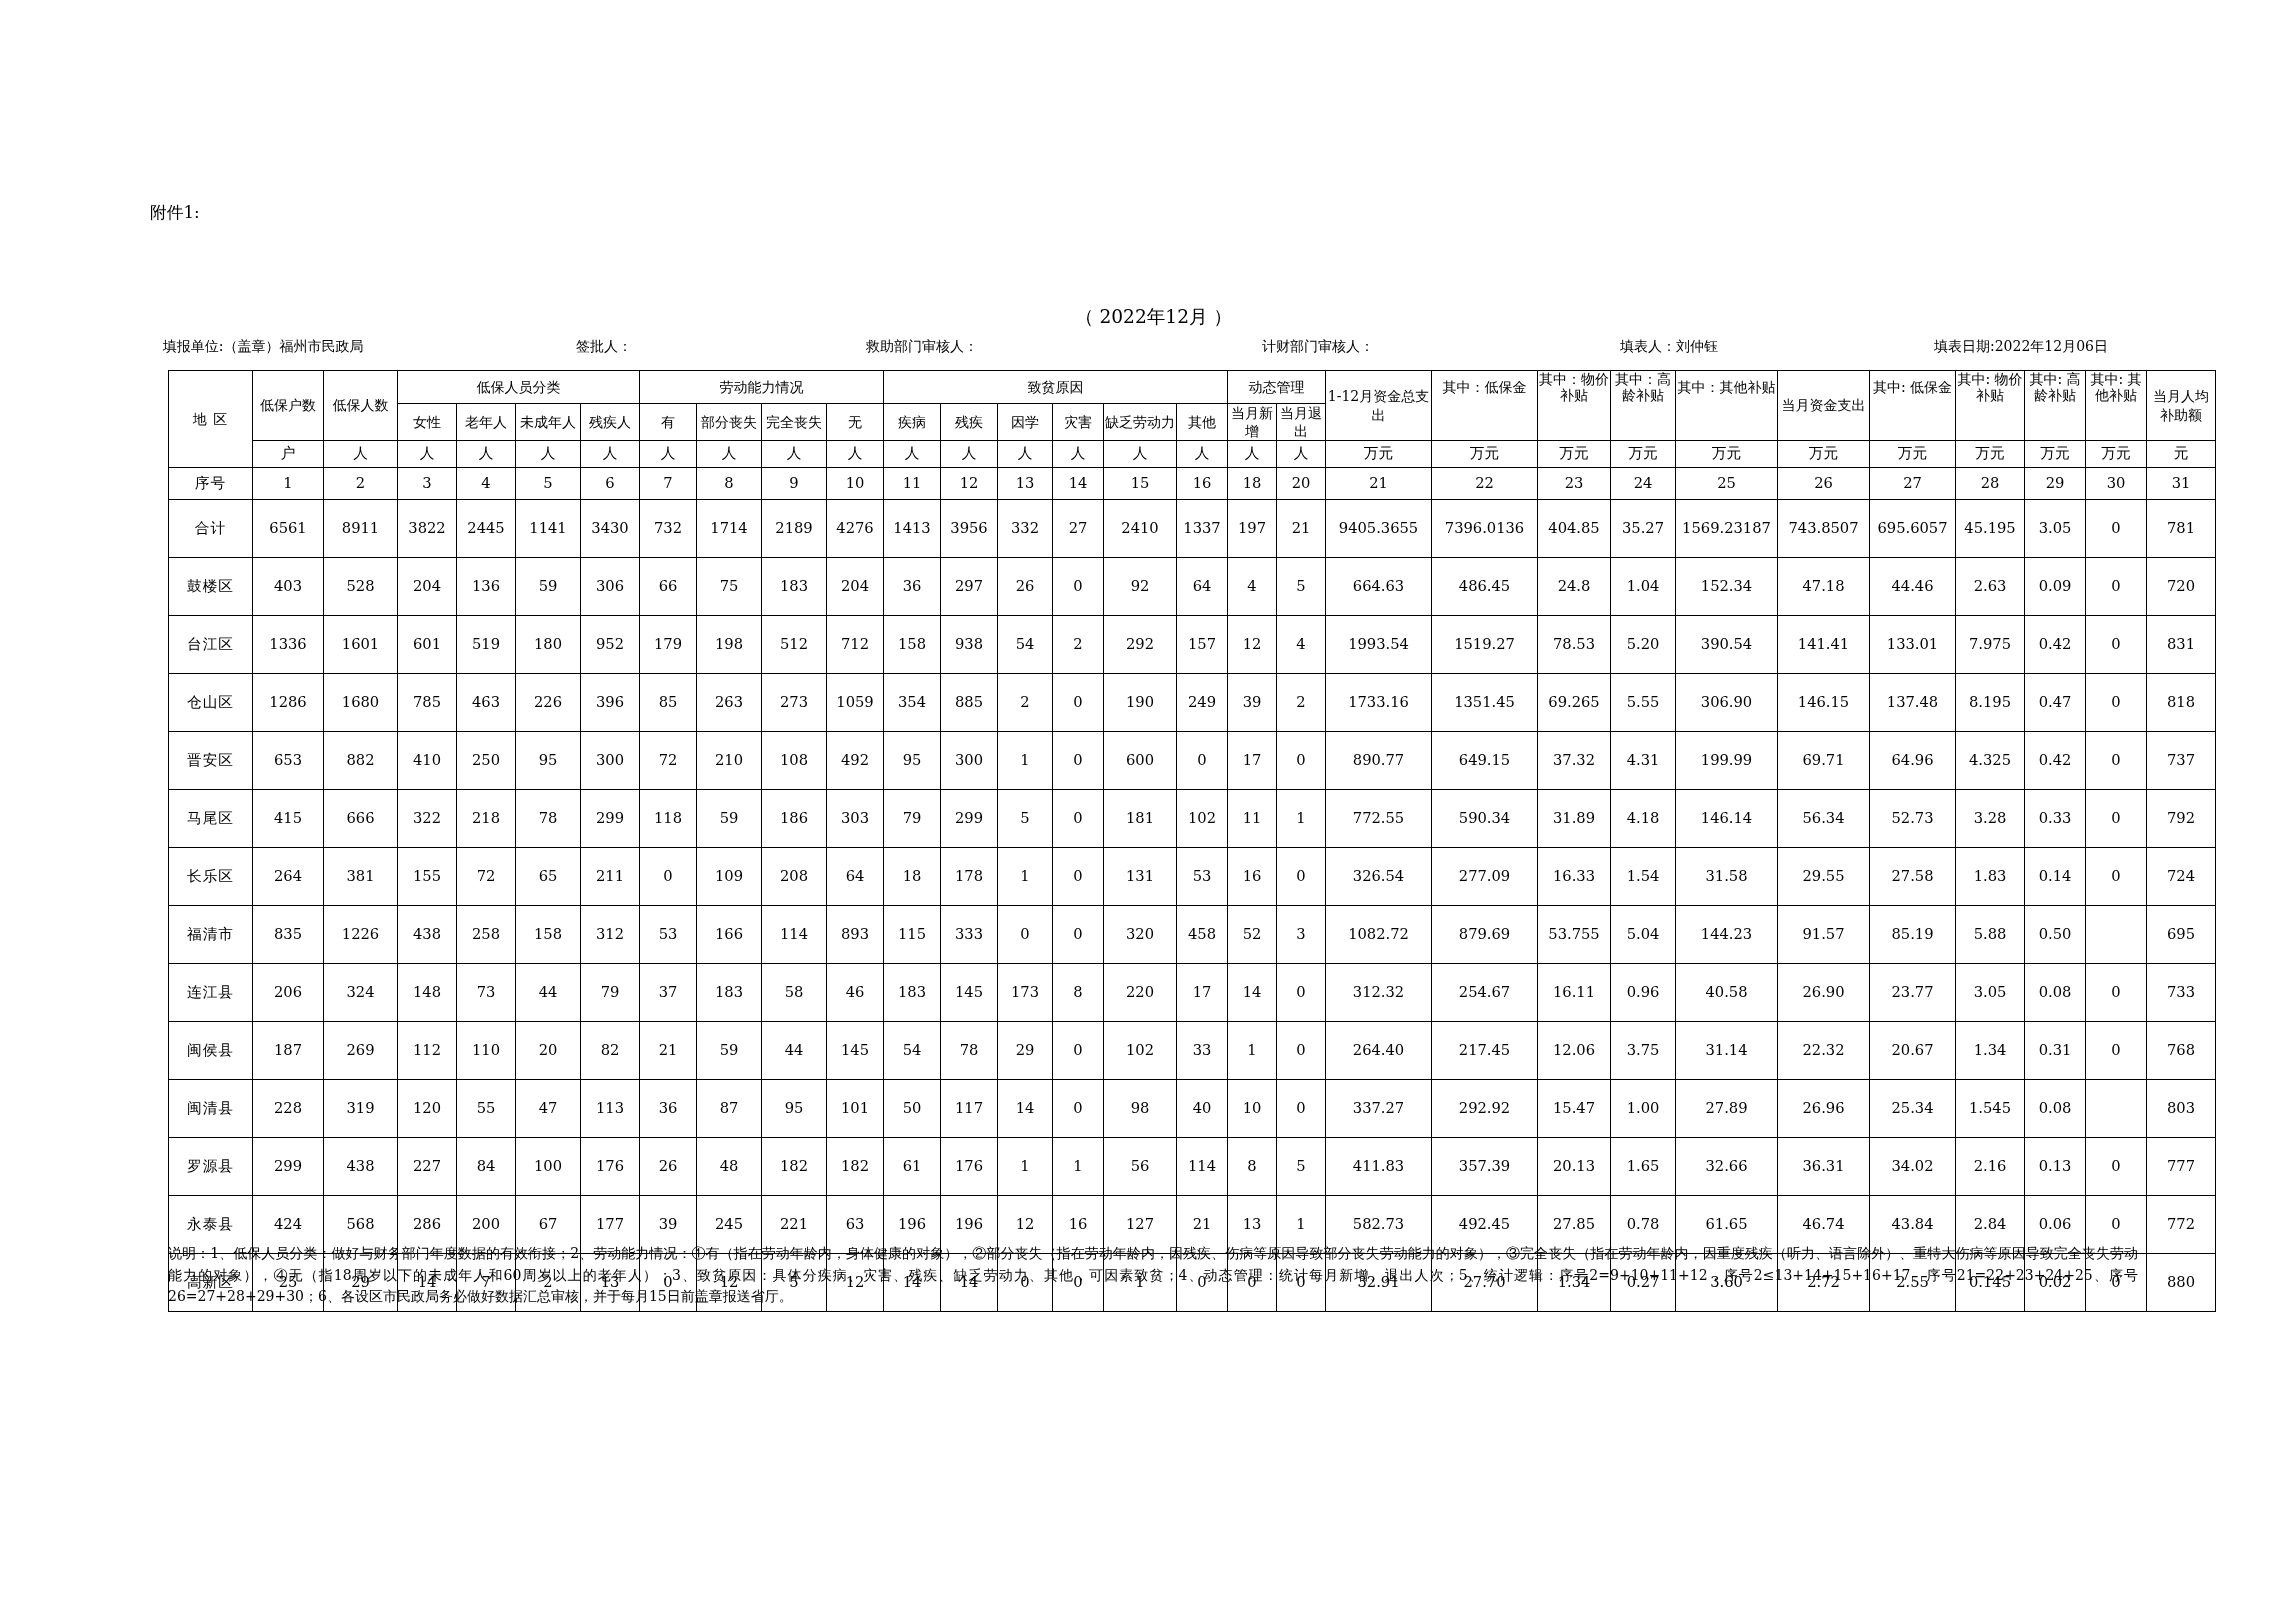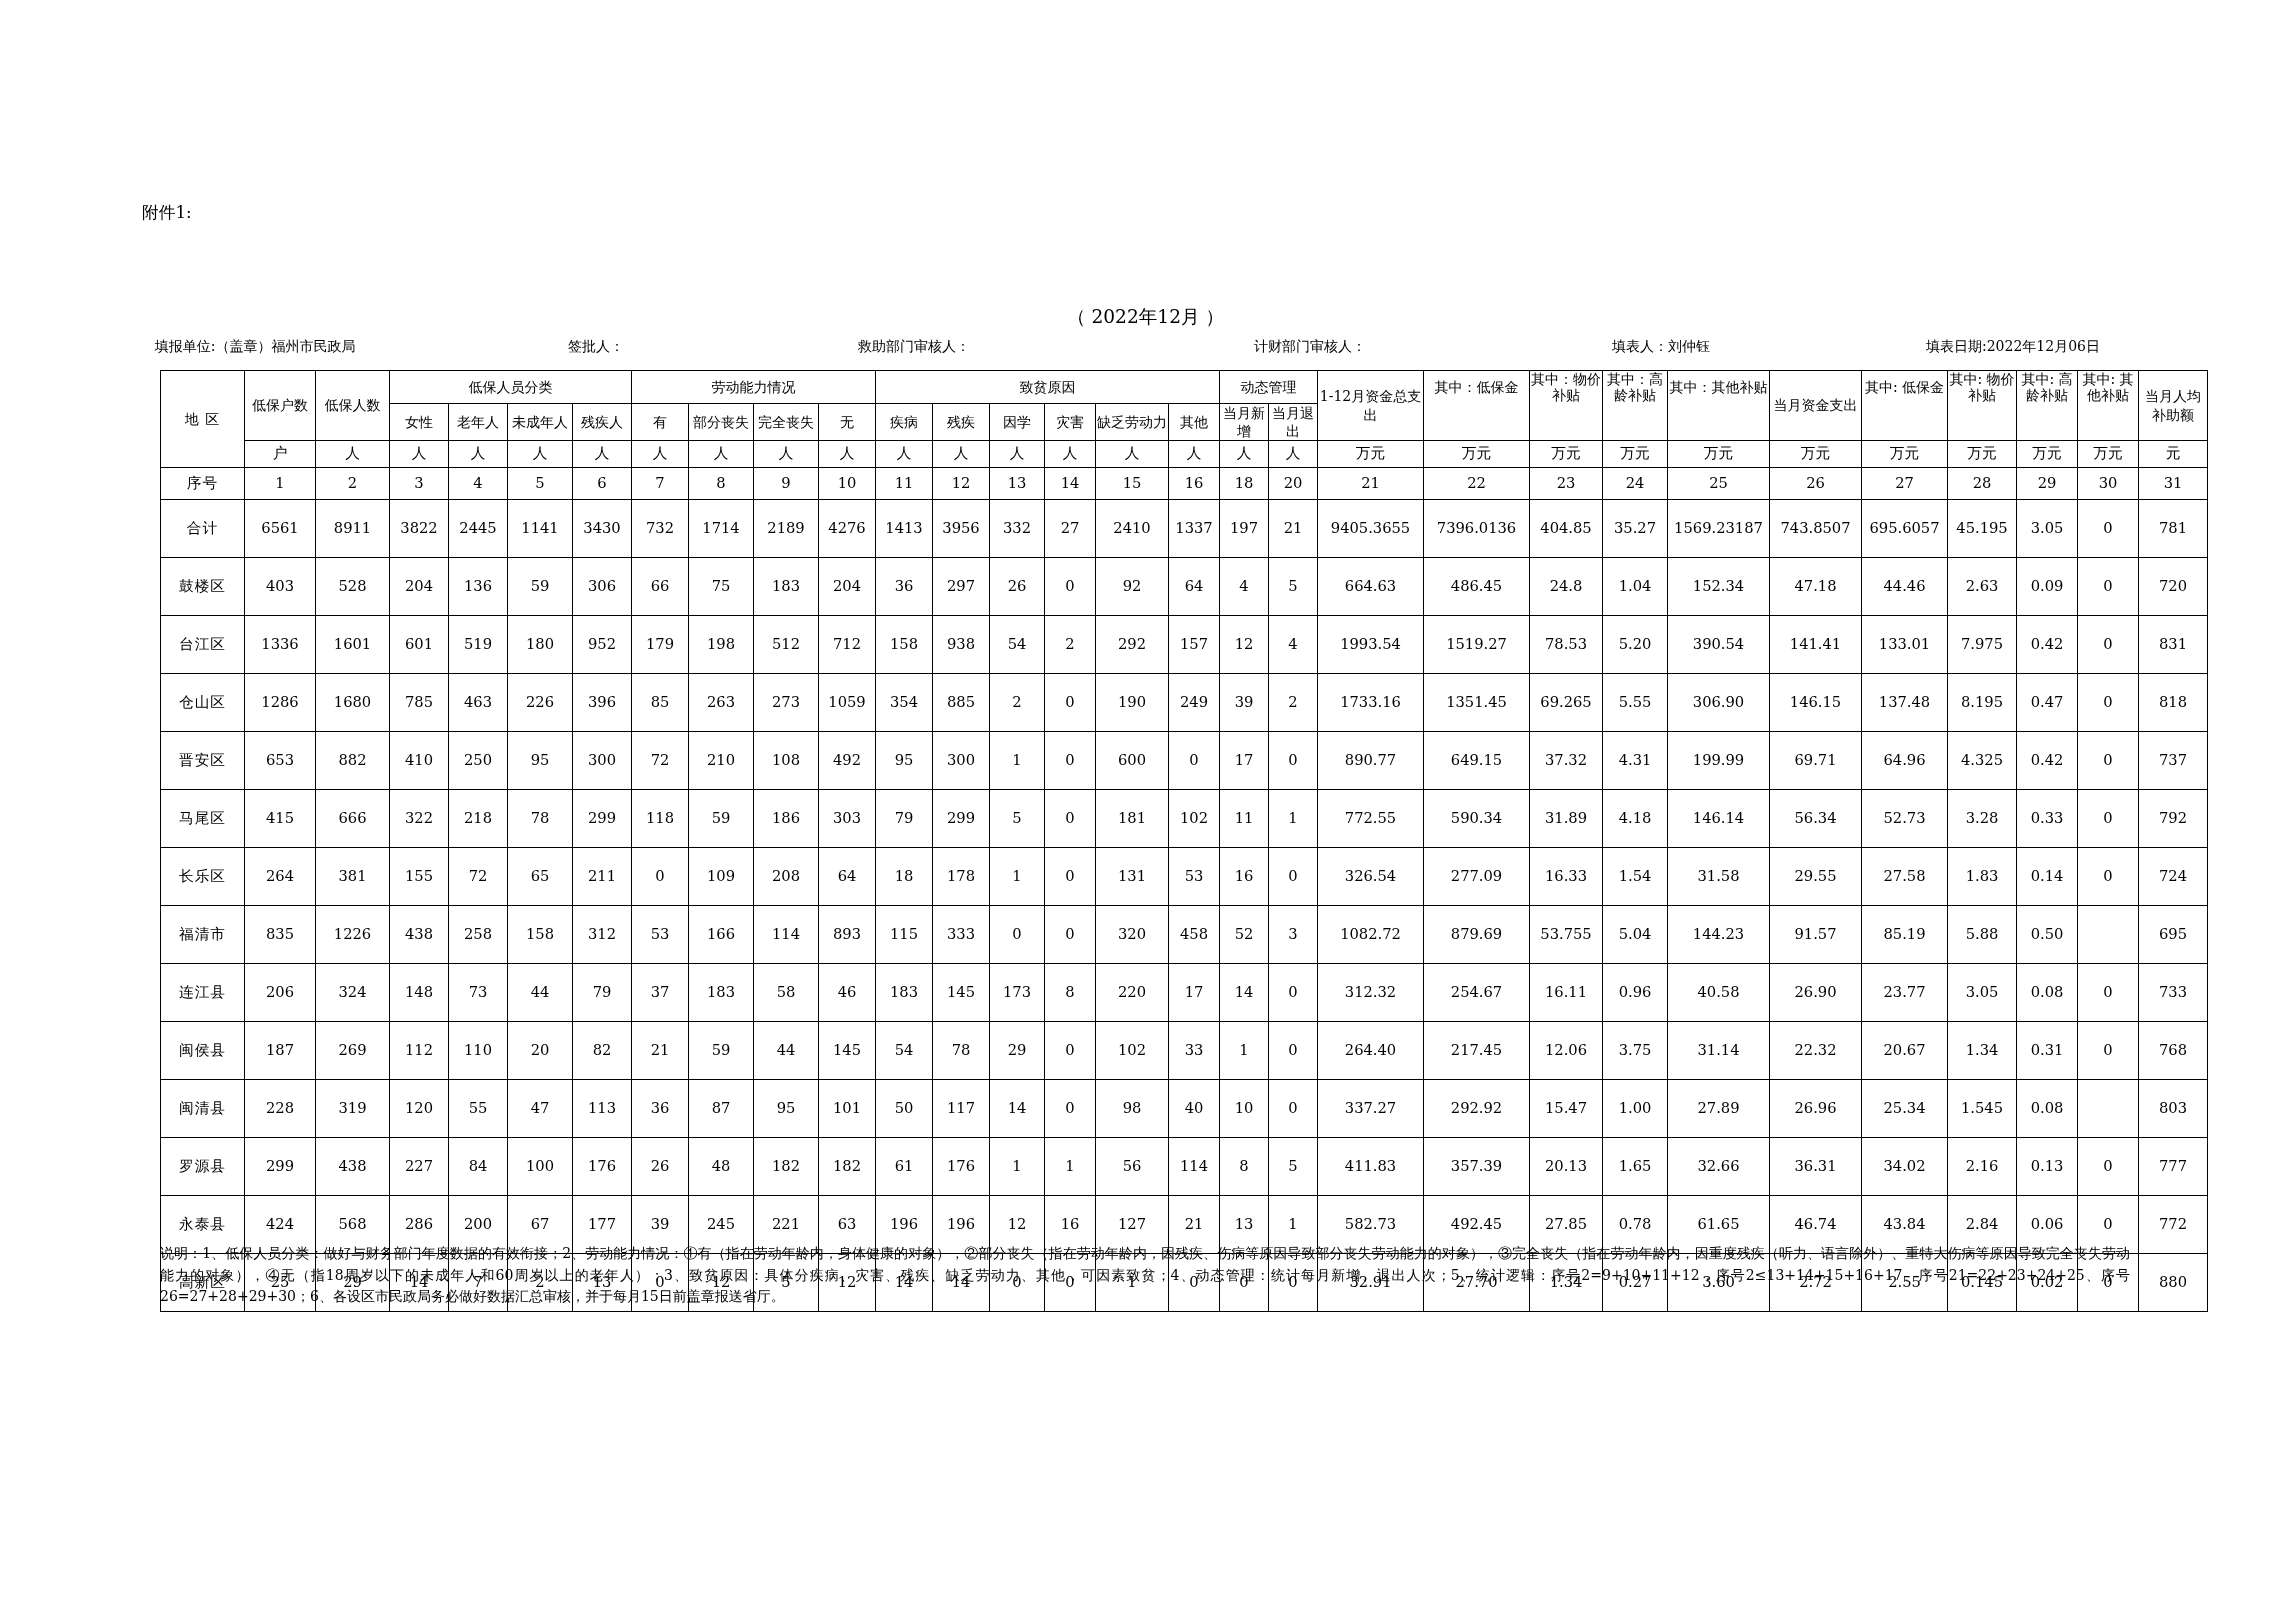--- a/index.html
+++ b/index.html
@@ -6,21 +6,21 @@
   body {
     width:2291px; height:1611px;
     background:#ffffff;
     font-family:"DejaVu Sans", sans-serif;
     color:#000;
     position:relative;
     overflow:hidden;
   }
   .page {
     position:absolute;
-    left:0; top:0;
+    left:8px; top:0;
     width:2241px; height:1611px;
   }
   .attach-label {
     position:absolute;
     left:142px; top:201px;
     font-size:16.7px;
     font-family:"DejaVu Serif", serif;
   }
   .doc-title {
     position:absolute;

